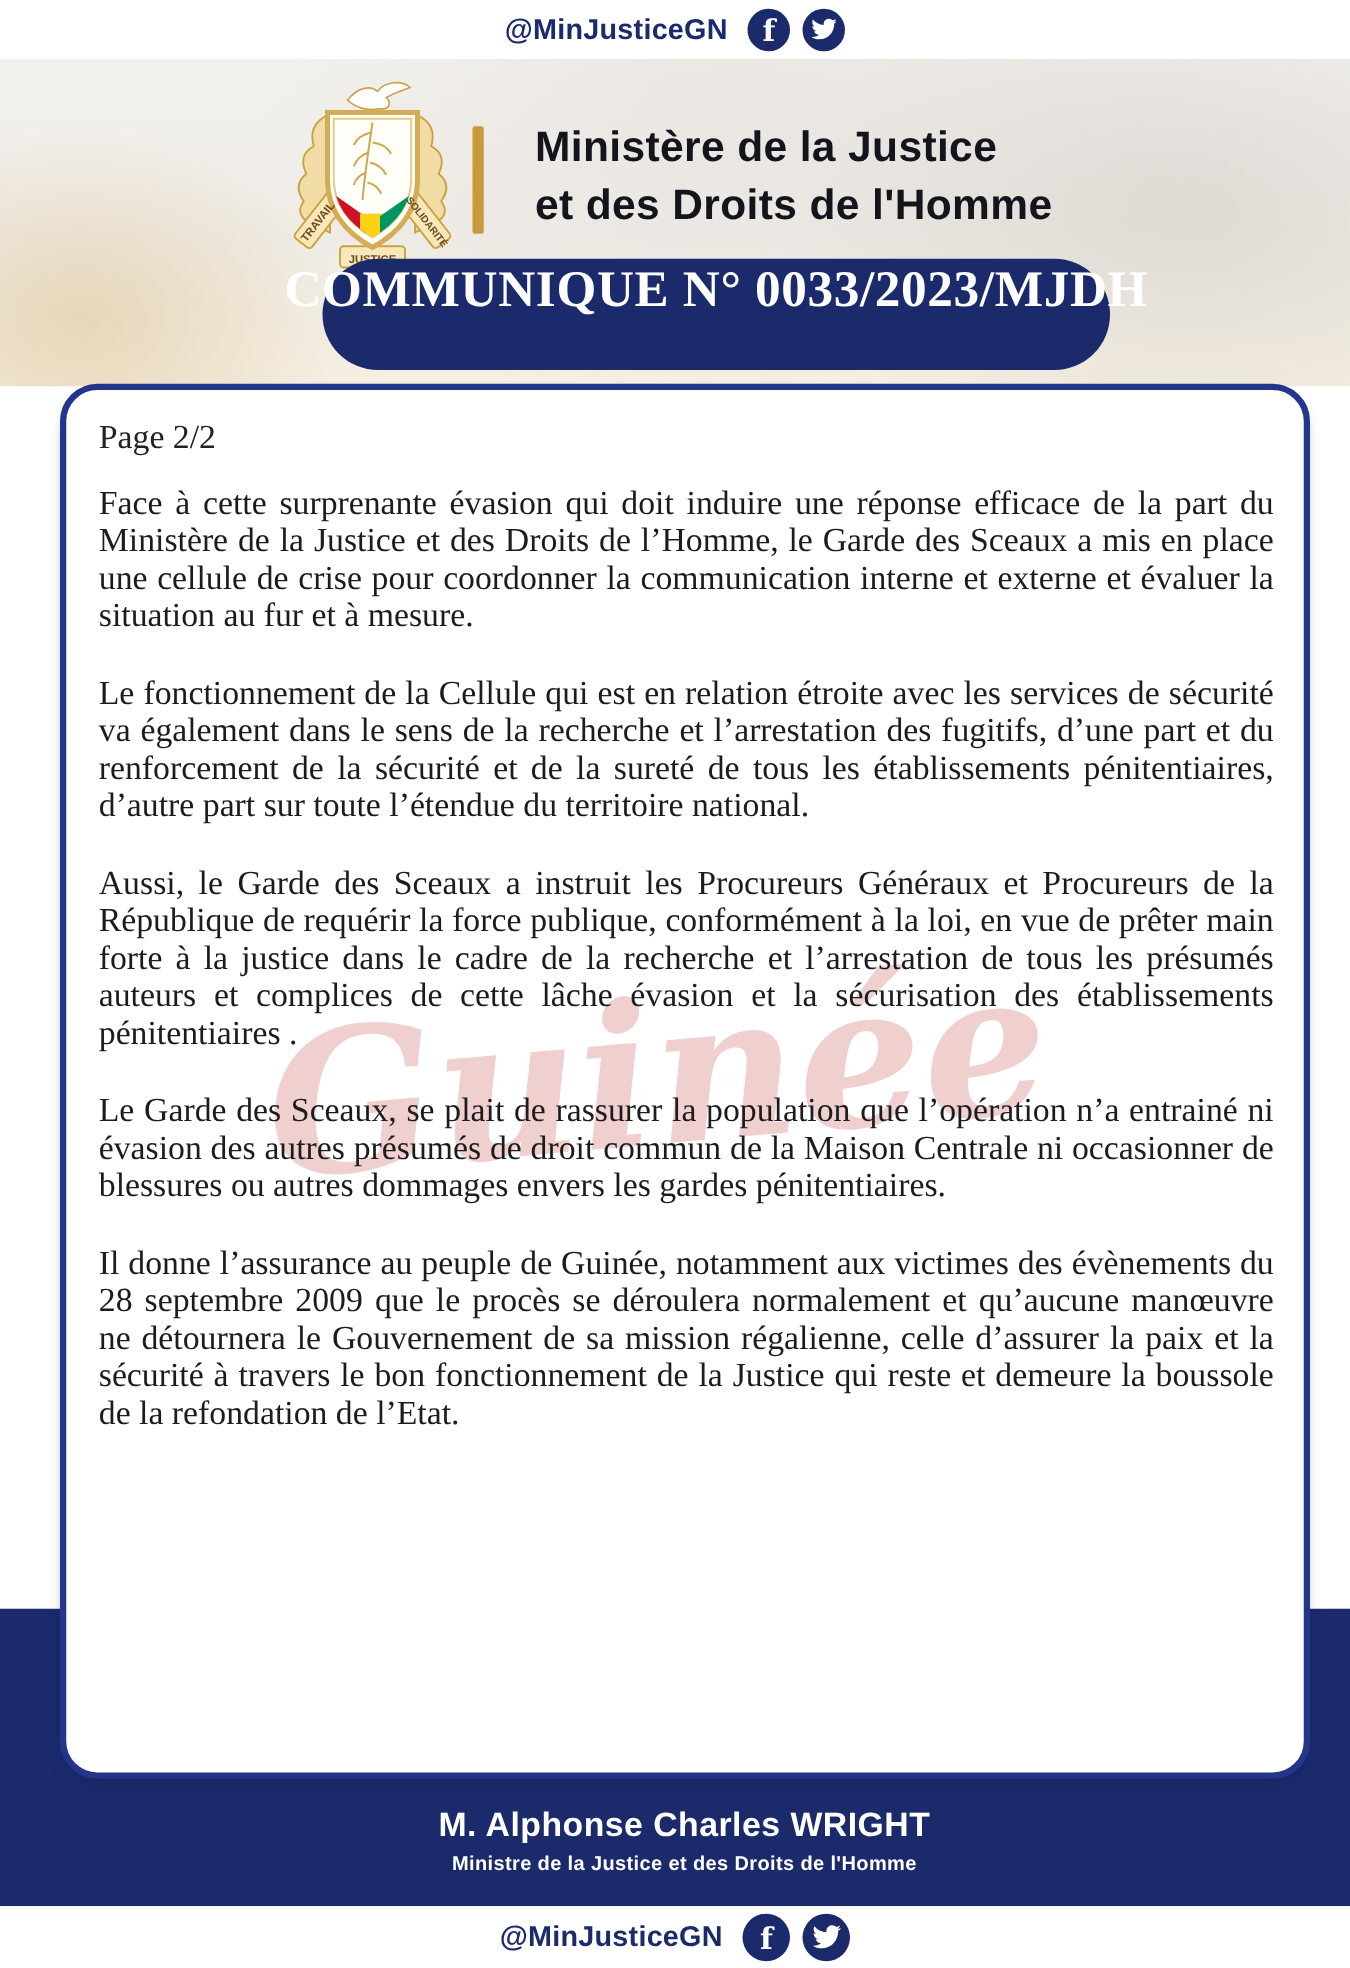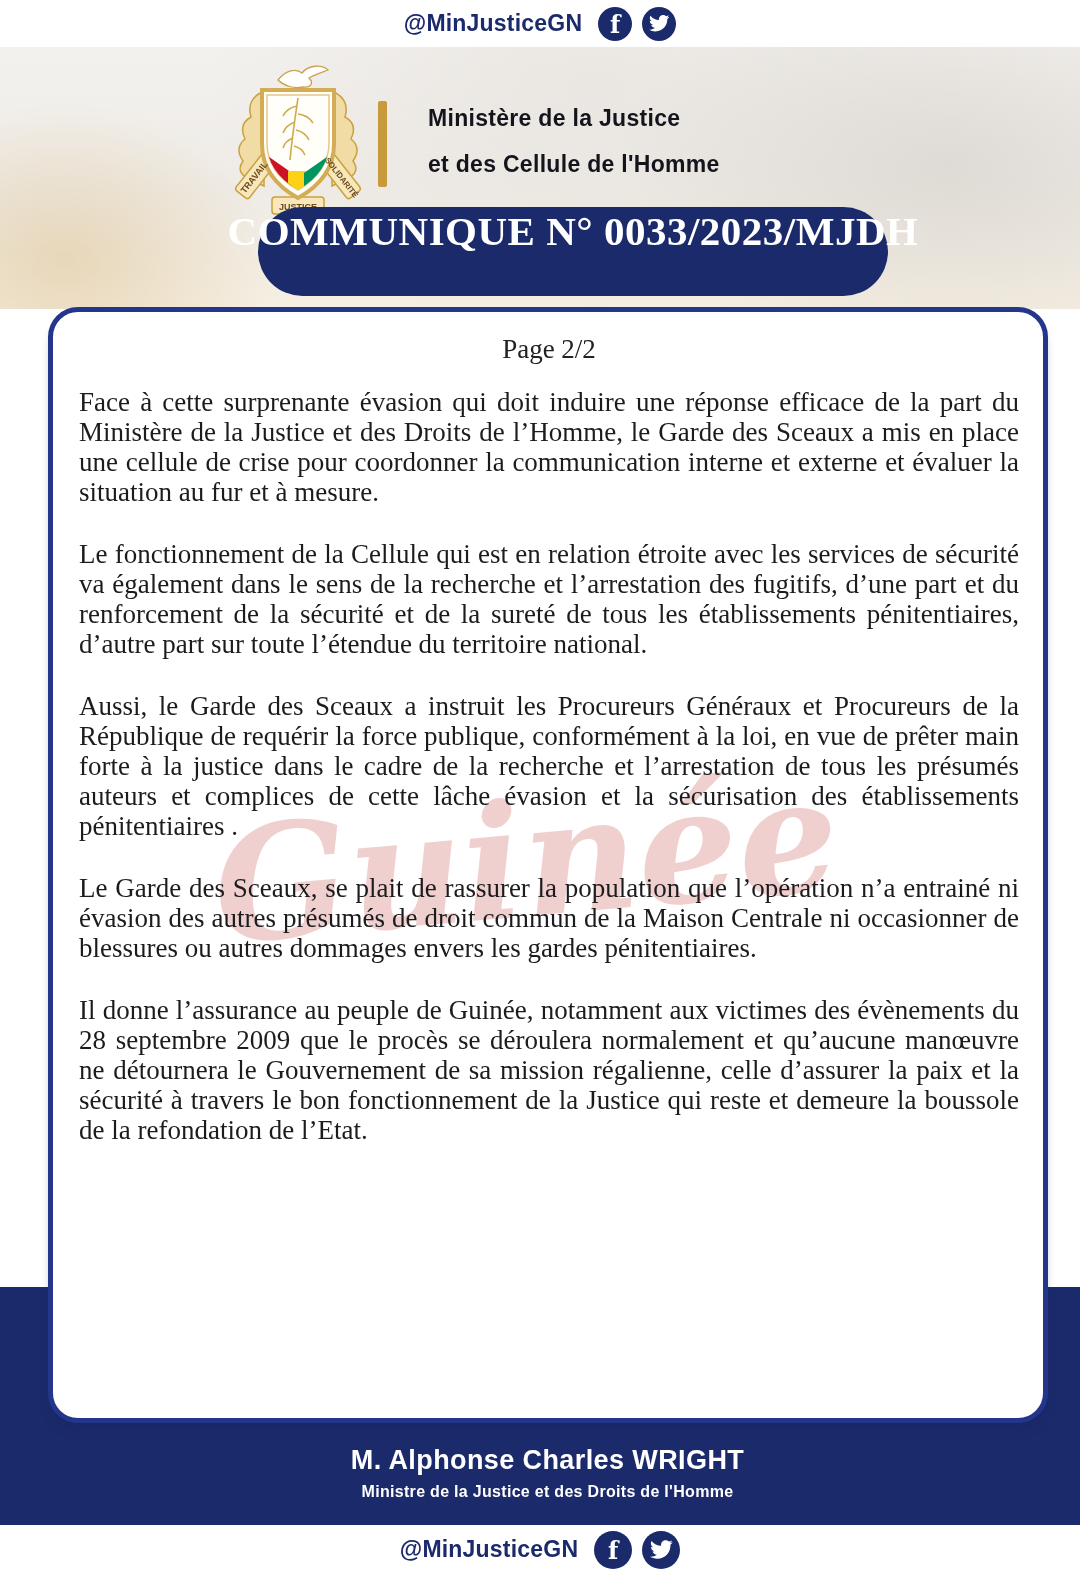--- a/index.html
+++ b/index.html
@@ -25,38 +25,38 @@
   
   .header{position:absolute;left:0;top:47px;width:1080px;height:262px;z-index:1;
     background:
       radial-gradient(ellipse 300px 220px at 6% 80%, rgba(222,196,150,.55), transparent 70%),
       radial-gradient(ellipse 460px 280px at 88% 45%, rgba(208,203,196,.55), transparent 72%),
       radial-gradient(ellipse 520px 320px at 55% 15%, rgba(224,219,213,.45), transparent 75%),
       linear-gradient(180deg,#f3f1ee 0%,#efece7 55%,#f5eee1 100%);
   }
   .emblem{position:absolute;left:232px;top:11px;width:132px;height:162px;}
   .gold-bar{position:absolute;left:378px;top:54px;width:9px;height:86px;background:var(--gold);border-radius:2px;}
-  .ministry-title{position:absolute;left:428px;top:48px;color:#14141c;font-weight:bold;font-size:23px;line-height:46px;letter-spacing:.3px;}
+  .ministry-title{position:absolute;left:428px;top:48px;color:#14141c;font-weight:bold;font-size:34px;line-height:46px;letter-spacing:.3px;}
 
   
   .banner{position:absolute;left:258px;top:207px;width:630px;height:89px;background:var(--navy);border-radius:45px;display:flex;align-items:flex-start;justify-content:center;z-index:3;}
   .banner-text{color:#ffffff;font-family:"Liberation Serif",serif;font-weight:bold;font-size:41px;letter-spacing:.5px;white-space:nowrap;}
 
   
   .navy-band{position:absolute;left:0;top:1287px;width:1080px;height:238px;background:var(--navy);z-index:1;}
   .signature{position:absolute;left:0;top:1444px;width:1080px;text-align:center;color:#ffffff;z-index:2;padding-left:15px;}
   .signature .sig-name{font-size:27px;font-weight:bold;letter-spacing:.4px;line-height:32px;}
   .signature .sig-title{font-size:16px;font-weight:bold;letter-spacing:.3px;line-height:32px;}
 
   
   .card{position:absolute;left:48px;top:307px;width:1000px;height:1116px;background:#ffffff;
     border:5px solid var(--navy-border);border-radius:30px;z-index:2;
     padding:22px 24px 26px 26px;overflow:hidden;
     box-shadow:0 9px 10px -4px rgba(23,37,97,.5);}
-  .page-label{font-family:"Liberation Serif",serif;font-size:27px;color:#222;text-align:center;margin-bottom:22px;}
+  .page-label{font-family:"Liberation Serif",serif;font-size:27px;color:#222;text-align:left;margin-bottom:22px;}
   .paras{position:relative;z-index:1;}
   .para{font-family:"Liberation Serif",serif;font-size:27px;line-height:30px;color:var(--text-dark);
     text-align:justify;margin-bottom:32px;}
   .para:last-child{margin-bottom:0;}
   .watermark{position:absolute;left:160px;top:470px;z-index:0;pointer-events:none;
     font-family:"DejaVu Serif",serif;font-style:italic;font-weight:bold;font-size:158px;line-height:1;
     color:var(--watermark-pink);opacity:.42;transform:rotate(-5deg);}
 </style>
 </head>
 <body>
@@ -111,21 +111,21 @@
 
       <path d="M46,22 C54,12 64,10 70,15 C76,7 90,6 96,12 C88,15 82,17 77,20 C82,25 79,30 71,29 C62,31 52,28 46,22 Z" fill="#ffffff" stroke="#caa24c" stroke-width="1.3"></path>
 
       <text x="23" y="122" font-size="9" font-weight="bold" fill="#6b4a1f" text-anchor="middle" transform="rotate(-52 23 120)">TRAVAIL</text>
       <text x="66" y="152" font-size="9" font-weight="bold" fill="#6b4a1f" text-anchor="middle">JUSTICE</text>
       <text x="109" y="122" font-size="8" font-weight="bold" fill="#6b4a1f" text-anchor="middle" transform="rotate(52 109 120)">SOLIDARITÉ</text>
     </svg>
     <div class="gold-bar"></div>
     <div class="ministry-title">
       <div>Ministère de la Justice</div>
-      <div>et des Cellule de l'Homme</div>
+      <div>et des Droits de l'Homme</div>
     </div>
   </div>
 
   <div class="banner">
     <span class="banner-text">COMMUNIQUE N° 0033/2023/MJDH</span>
   </div>
 
   <div class="navy-band"></div>
 
   <div class="card">

